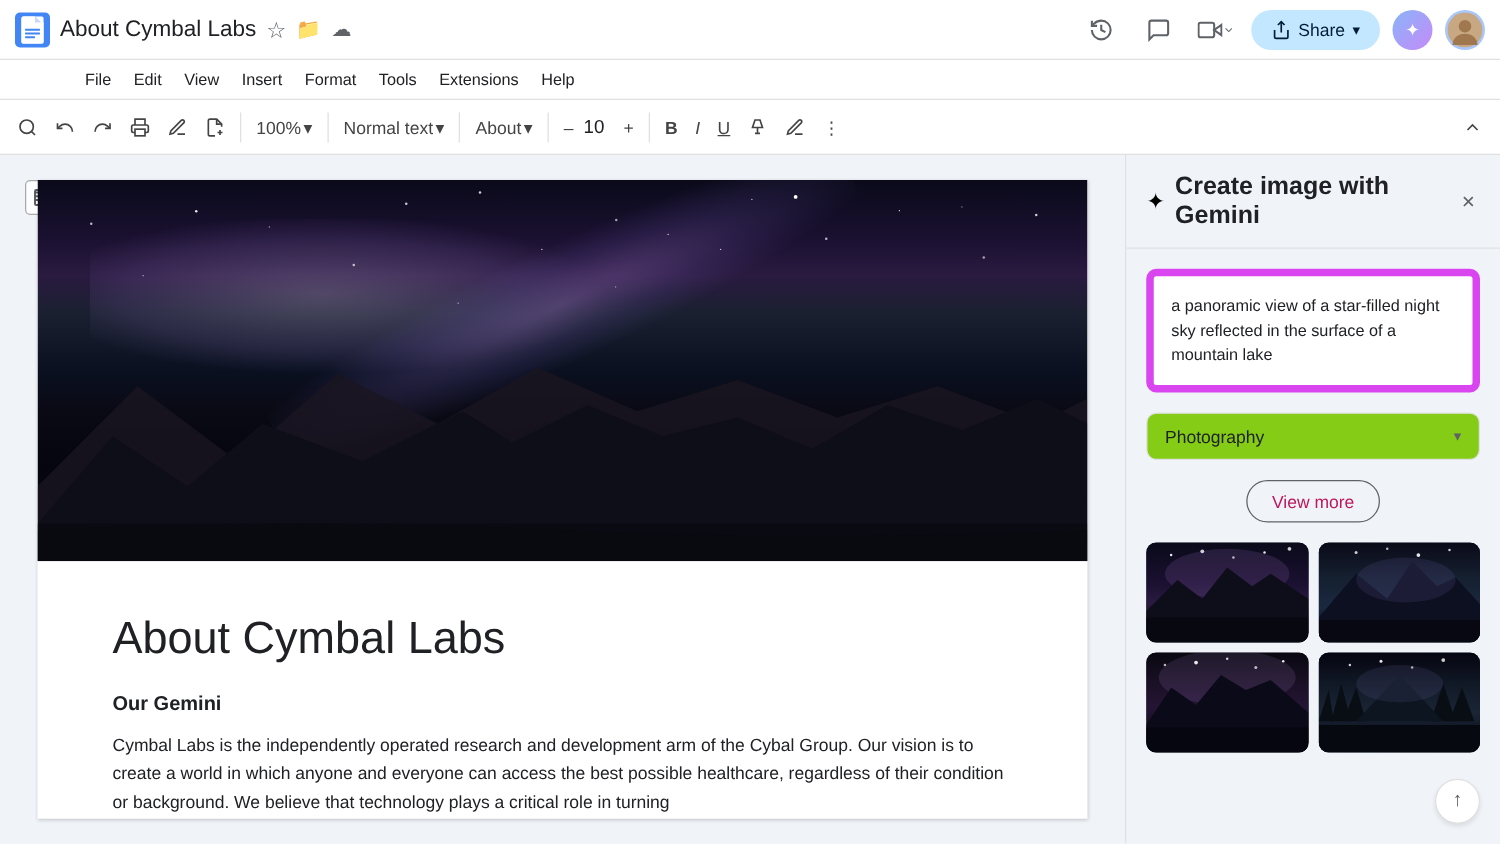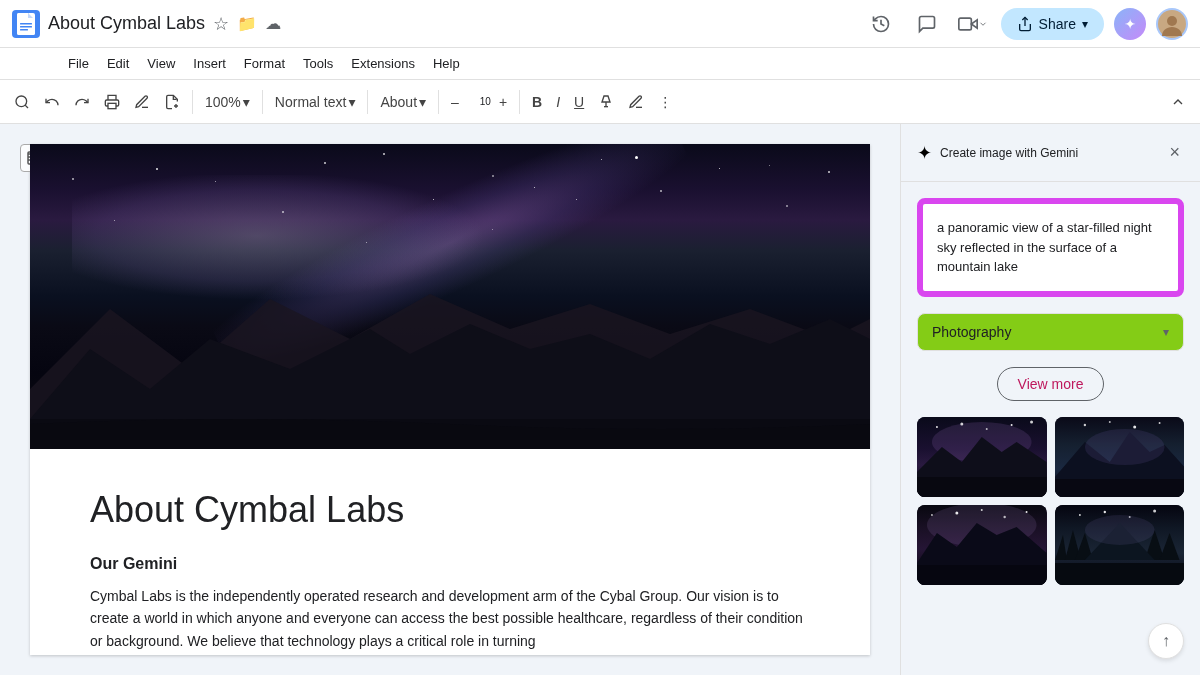--- a/index.html
+++ b/index.html
@@ -30,21 +30,21 @@
     .menu-item { font-size: 13px; color: #202124; padding: 4px 8px; cursor: pointer; border-radius: 4px; }
 
     
     .toolbar {
       display: flex; align-items: center; padding: 4px 8px; background: #fff;
       border-bottom: 1px solid #e0e0e0; height: 44px; gap: 2px; flex-wrap: nowrap; overflow: hidden;
     }
     .toolbar-btn { border: none; background: transparent; cursor: pointer; padding: 4px 6px; border-radius: 4px; font-size: 14px; color: #444; display: flex; align-items: center; gap: 2px; white-space: nowrap; }
     .toolbar-separator { width: 1px; height: 24px; background: #e0e0e0; margin: 0 4px; }
     .toolbar-font-size { display: flex; align-items: center; gap: 2px; }
-    .font-size-val { font-size: 10px; color: #202124; min-width: 24px; text-align: right; }
+    .font-size-val { font-size: 15px; color: #202124; min-width: 24px; text-align: left; }
     .bold-btn { font-weight: 700; }
     .italic-btn { font-style: italic; }
     .underline-btn { text-decoration: underline; }
     .expand-btn { margin-left: auto; }
 
     
     .main-area {
       display: flex; flex: 1; overflow: hidden;
     }
 
@@ -95,21 +95,21 @@
     
     .gemini-panel {
       width: 300px; background: #f0f4f9; border-left: 1px solid #e0e0e0;
       display: flex; flex-direction: column; overflow: hidden; position: relative;
     }
     .gemini-panel-header {
       display: flex; align-items: center; padding: 14px 16px; background: #f0f4f9;
       border-bottom: 1px solid #e0e0e0; gap: 8px;
     }
     .gemini-panel-icon { font-size: 18px; }
-    .gemini-panel-title { font-size: 12px; color: #202124; font-weight: 400; flex: 1; }
+    .gemini-panel-title { font-size: 20px; color: #202124; font-weight: 700; flex: 1; }
     .gemini-close-btn { border: none; background: transparent; cursor: pointer; font-size: 18px; color: #5f6368; padding: 4px; border-radius: 50%; }
 
     .gemini-panel-body { flex: 1; padding: 16px; overflow-y: auto; display: flex; flex-direction: column; gap: 16px; }
 
     .prompt-box {
       background: #fff; border-radius: 8px; padding: 14px; font-size: 13px; color: #202124;
       line-height: 1.5; min-height: 80px; border: 6px solid #d946ef; cursor: text;
     }
 
     .style-dropdown {

